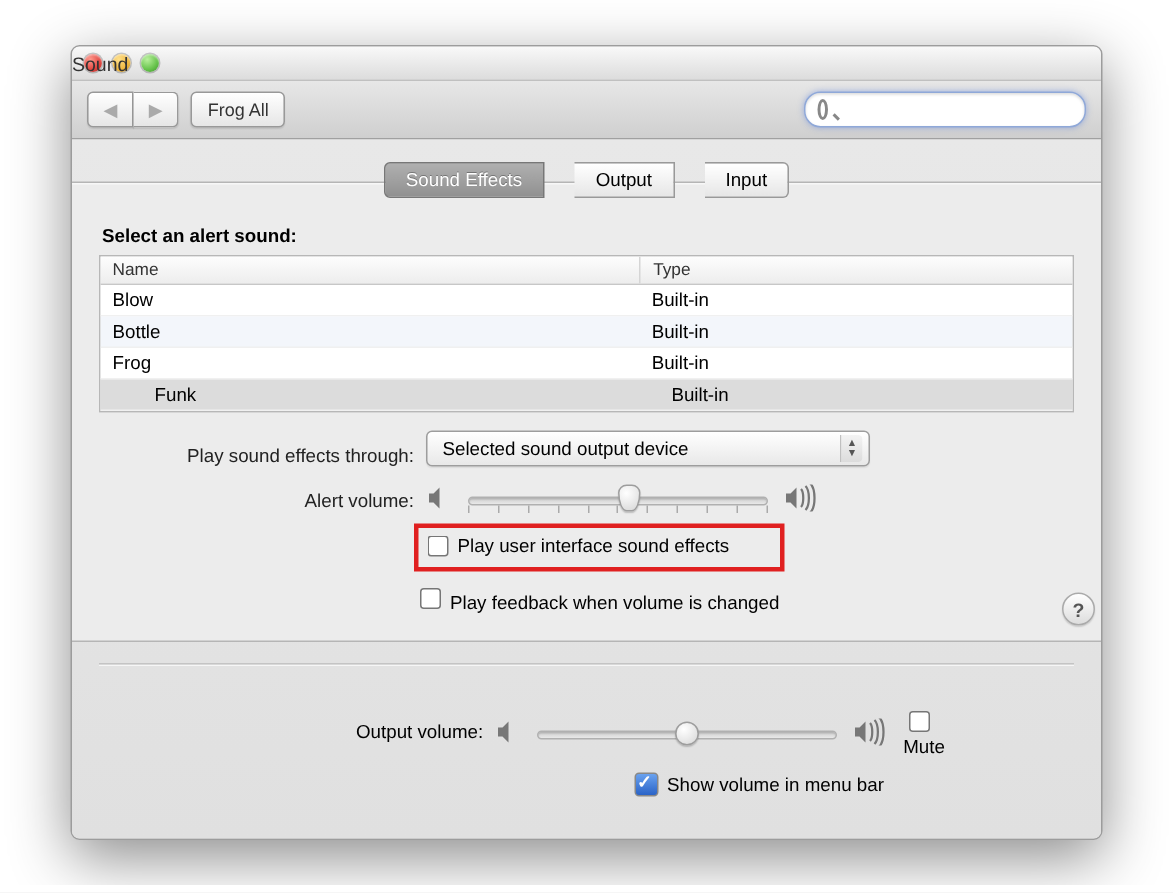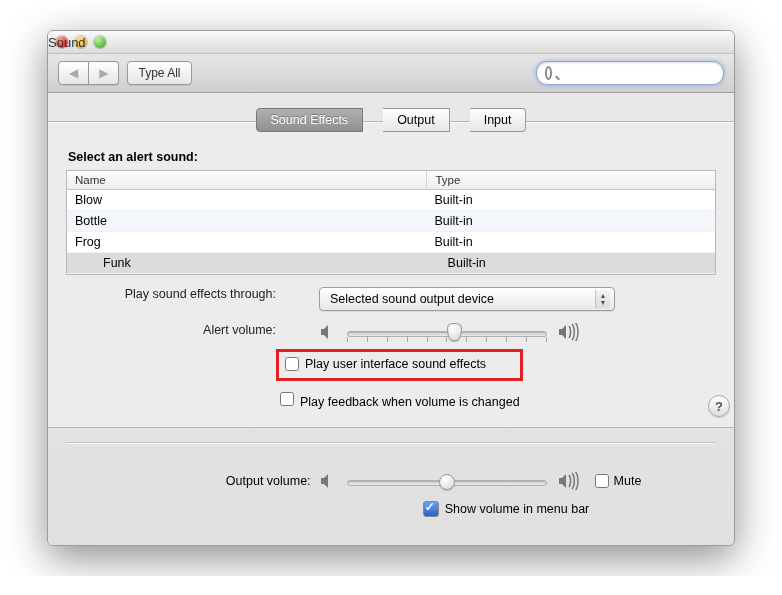--- a/index.html
+++ b/index.html
@@ -158,24 +158,23 @@
     font-size:12.5px;
     border-bottom:1px solid #f0f0f0;
     background:#fff;
   }
   .row.alt { background:#f3f6fb; }
   .row.selected { background:#dcdcdc;padding-left:28px; }
   .row .col { border-right:none; }
 
   .formrow {
     display:flex;
-    align-items:flex-start;
+    align-items:flex-end;
     margin-top:12px;
     font-size:12.5px;
-    gap:35px;
   }
   .formrow .label {
     width: 210px;
     text-align:right;
     padding-right:8px;
     color:#222;
   }
   .popup {
     height:22px;
     background: linear-gradient(#ffffff,#e8e8e8);
@@ -254,21 +253,21 @@
     width:100%;height:1px;background:#c4c4c4;margin:14px 0 4px 0;
     box-shadow:0 1px 0 rgba(255,255,255,0.7);
   }
 
   .outputrow {
     display:flex;align-items:center;margin-top:24px;font-size:12.5px;
   }
   .outputrow .label {
     width:170px;text-align:right;padding-right:8px;
   }
-  .mute { margin-left:10px;display:flex;align-items:center;}
+  .mute { margin-left:10px;display:flex;align-items:flex-start;flex-direction:column;}
   .mute input{width:14px;height:14px;margin-right:5px;}
 
   .showvolume {
     margin-top:10px;
     display:flex;align-items:center;font-size:12.5px;
     padding-left: 230px;
   }
   .showvolume .cb {
     width:14px;height:14px;margin-right:6px;
     appearance:none;border:1px solid #888;border-radius:3px;
@@ -293,21 +292,21 @@
       <div class="tl green"></div>
     </div>
     <div class="title">Sound</div>
   </div>
 
   <div class="toolbar">
     <div class="segbtn">
       <div class="btn disabled">◀</div>
       <div class="btn disabled">▶</div>
     </div>
-    <div class="btn">Type All</div>
+    <div class="btn">Frog All</div>
     <div class="spacer"></div>
     <div class="search">
       <span class="mag"></span>
       <input type="text" placeholder="" style="">
     </div>
   </div>
 
   <div class="content">
 
     <div class="panel">

